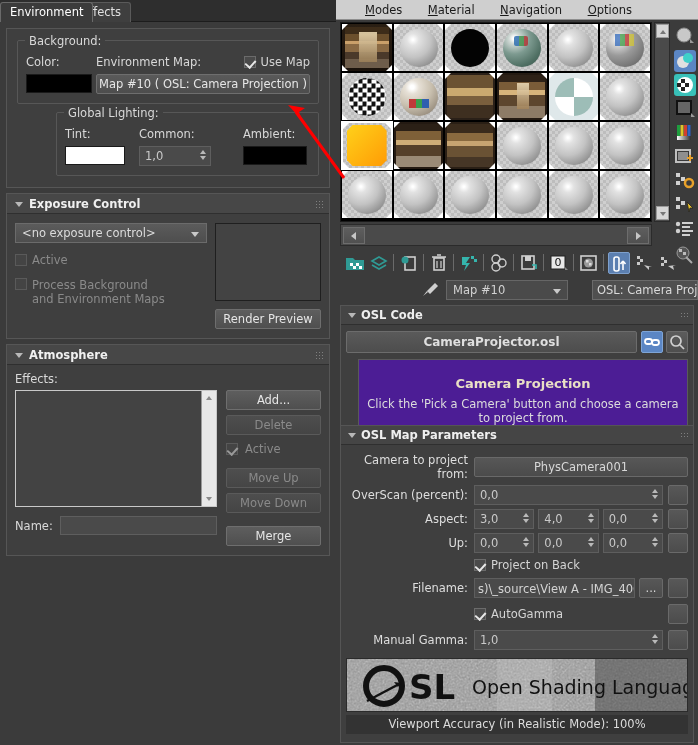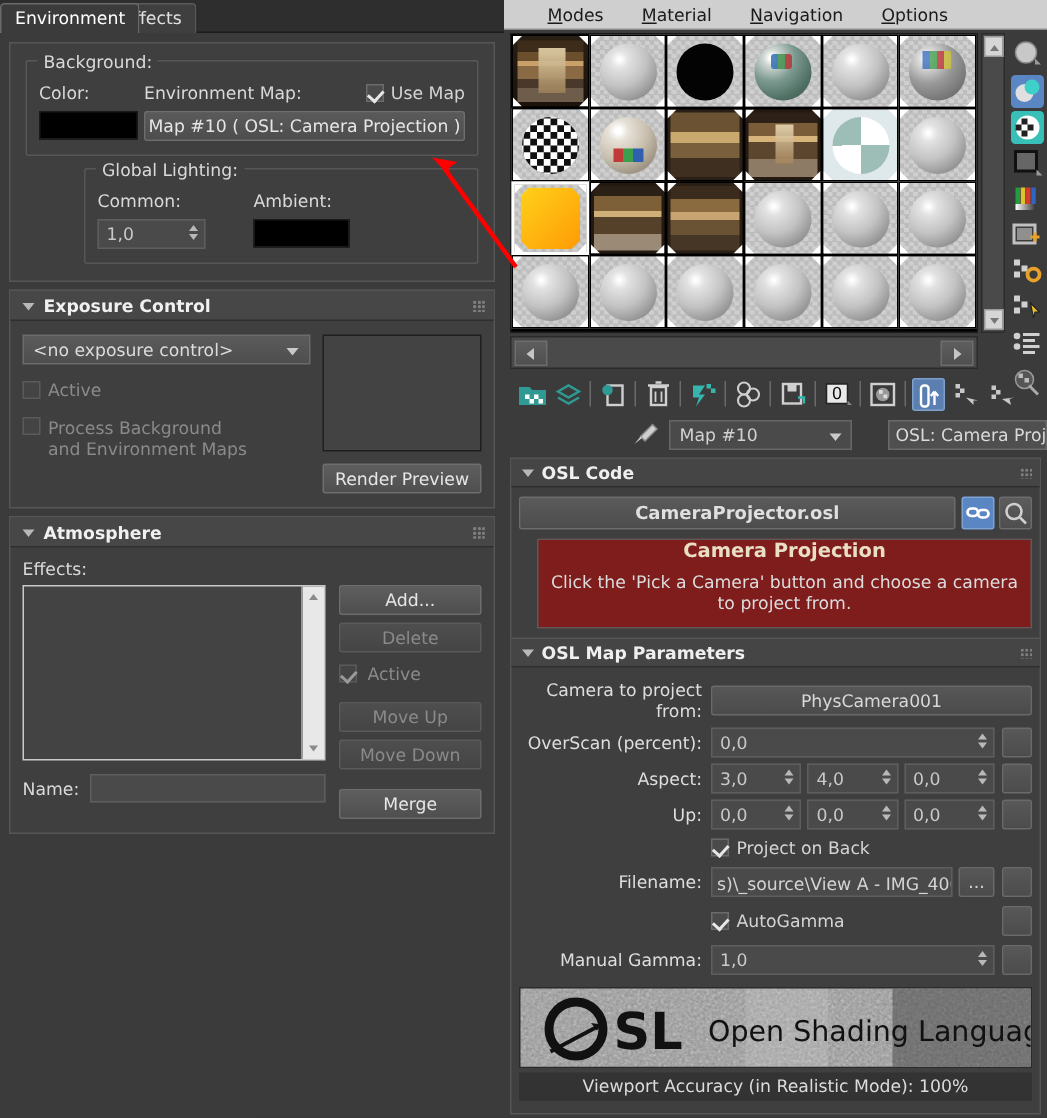--- a/index.html
+++ b/index.html
@@ -164,21 +164,21 @@
   .rhead .grip { position:absolute; right:5px; top:6px; width:8px; height:7px;
       background-image:radial-gradient(#8d8d8d 40%, transparent 42%); background-size:3px 3px; opacity:.8; }
 
   .oslfile { position:relative; height:22px; background:linear-gradient(#5a5a5a,#4d4d4d);
       border:1px solid #6c6c6c; border-radius:2px; text-align:center; line-height:21px;
       font-weight:bold; font-size:12px; color:#dfdfdf; }
   .sqbtn { width:22px; height:22px; background:linear-gradient(#5c5c5c,#4e4e4e); border:1px solid #6c6c6c;
       border-radius:2px; position:relative; }
   .sqbtn.on { background:#5b86c4; border-color:#7ea4d6; }
 
-  .descbox { border:1px solid #5a5a5a; background:#7f1d1d; padding:0 6px 9px 6px; text-align:center;margin-left:12px; }
+  .descbox { border:1px solid #5a5a5a; background:#4c1d95; padding:16px 6px 9px 6px; text-align:center;margin-left:12px; }
   .desctitle { font-weight:bold; font-size:13px; color:#e9dfc5; margin-bottom:6px; }
   .descbody { font-size:11.5px; color:#dcdcdc; }
 
   .prow { display:flex; align-items:center; margin-bottom:4px; }
   .plab { font-size:11.5px; color:#dedede; text-align:right; padding-right:6px; }
   .pbtnwide { flex:1; height:20px; background:linear-gradient(#575757,#4b4b4b); border:1px solid #696969;
       border-radius:2px; text-align:center; line-height:19px; font-size:11.5px; color:#d8d8d8; }
   .ptiny { width:20px; height:20px; background:linear-gradient(#585858,#4c4c4c); border:1px solid #6a6a6a; border-radius:2px; margin-left:5px; }
 
   .oslbanner { height:54px; border:1px solid #2b2b2b; position:relative; overflow:hidden; background:#8a8a8a; }
@@ -220,20 +220,24 @@
                   </div>
                 </div>
                 <div class="btn mapbtn" style="margin-top:5px;">Map #10  ( OSL: Camera Projection )</div>
               </div>
             </div>
           </div>
 
           <div class="group" style="margin-bottom:2px;margin-left:41px;">
             <span class="glabel">Global Lighting:</span>
             <div style="display:flex;align-items:flex-start;">
+              <div style="width:74px;">
+                <div class="lbl">Tint:</div>
+                <div class="swatch white" style="margin-top:5px;width:60px;"></div>
+              </div>
               <div style="width:104px;">
                 <div class="lbl">Common:</div>
                 <div class="spin" style="margin-top:5px;width:72px;">
                   <span class="val">1,0</span>
                   <span class="arrows">
                       <i class="up"></i>
                       <i class="dn"></i>
                     </span>
                 </div>
               </div>

